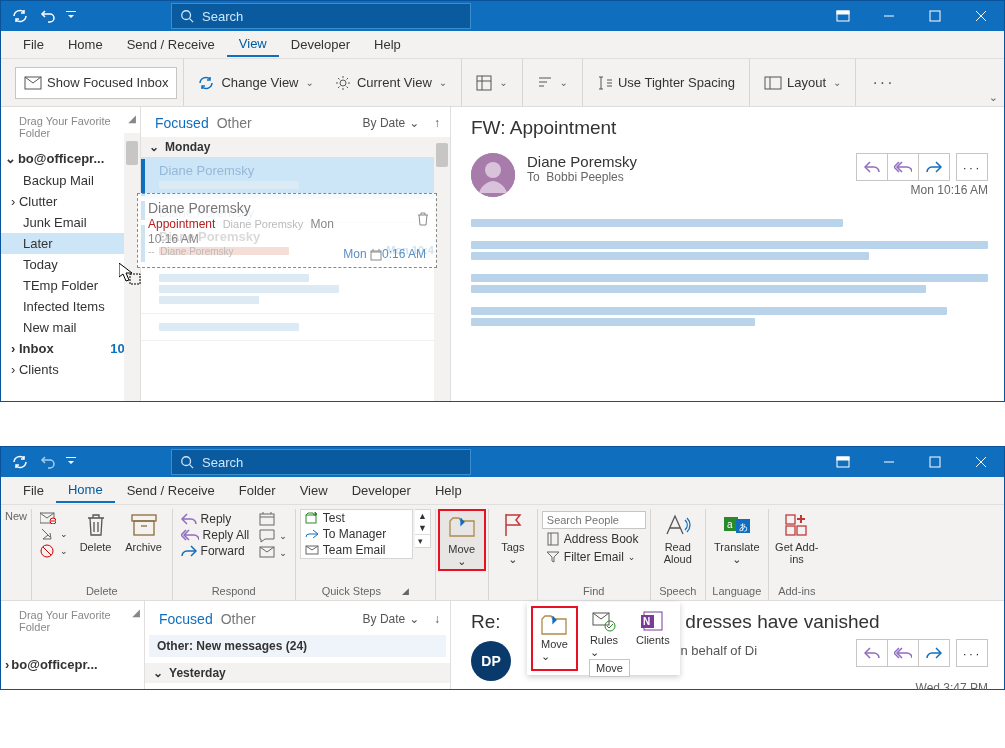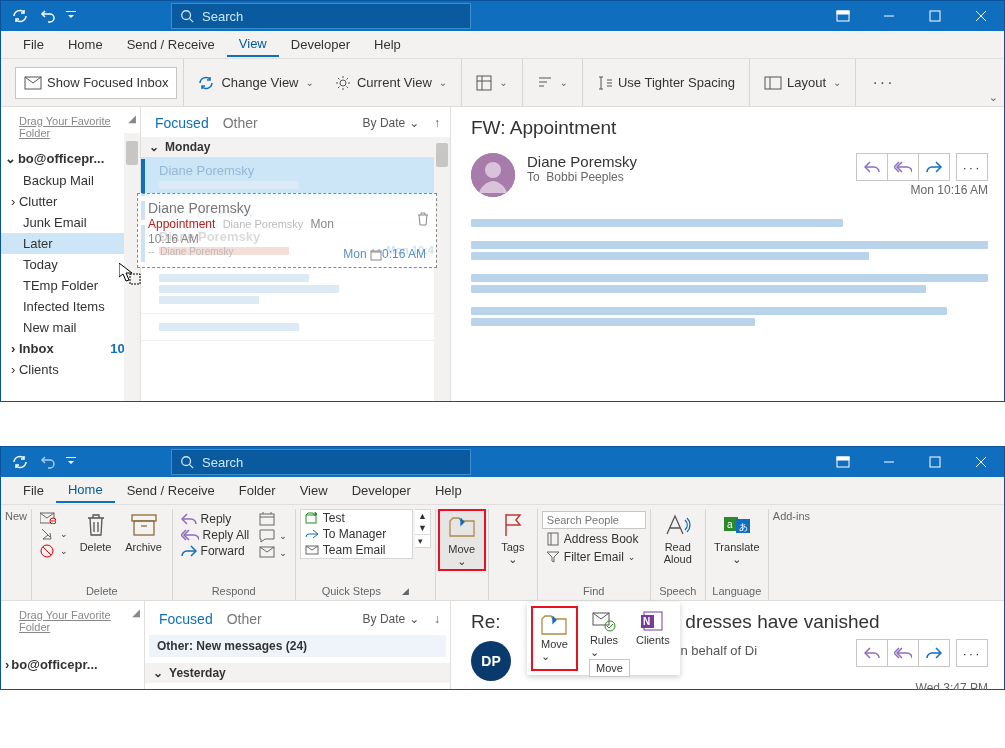--- a/index.html
+++ b/index.html
@@ -39,32 +39,32 @@
 .rf-group-label { font-size: 11px; color: #666; text-align: center; padding: 1px 0; width: 100%; }
 .rf-bigbtn { width: 48px; display: flex; flex-direction: column; align-items: center; justify-content: center; gap: 2px; padding: 2px 2px; text-align: center; font-size: 11px; line-height: 1.1; }
 .rf-bigbtn .icon { height: 28px; display: flex; align-items: center; justify-content: center; }
 .rf-smallrow { display: flex; align-items: center; gap: 4px; font-size: 12px; padding: 1px 4px; white-space: nowrap; }
 .rf-col { display: flex; flex-direction: column; gap: 0; }
 .highlight-red { border: 2px solid #e81123; }
 
 
 .main { display: flex; height: 294px; background: #fff; }
 .folderpane { width: 140px; border-right: 1px solid #e1dfdd; display: flex; flex-direction: column; position: relative; }
-.favorites-hint { color: #888; font-size: 11px; padding: 8px 6px 8px 18px; text-decoration: underline; }
+.favorites-hint { color: #888; font-size: 11px; padding: 8px 6px 8px 18px; }
 .dialog-launcher { position: absolute; top: 6px; right: 4px; font-size: 10px; color: #888; }
 .folder-account { font-weight: 600; font-size: 13px; padding: 4px 6px 4px 4px; display: flex; align-items: center; gap: 2px; }
 .folder-item { font-size: 13px; padding: 3px 8px 3px 22px; display: flex; justify-content: space-between; align-items: center; }
 .folder-item.selected { background: #cde6f7; }
 .folder-item.bold { font-weight: 600; }
 .folder-count { color: #106ebe; font-weight: 600; }
 .scrollbar-v { position: absolute; right: 0; top: 26px; bottom: 0; width: 16px; background: #f3f2f1; }
 .scrollbar-thumb { position: absolute; left: 2px; right: 2px; background: #c8c6c4; border-radius: 2px; }
 
 .listpane { width: 310px; border-right: 1px solid #e1dfdd; position: relative; display: flex; flex-direction: column; }
-.list-header { display: flex; align-items: center; padding: 8px 10px 6px 14px; gap: 14px; }
+.list-header { display: flex; align-items: center; padding: 8px 10px 6px 14px; gap: 8px; }
 .list-tab { font-size: 14px; color: #777; }
 .list-tab.active { color: #106ebe; }
 .list-sort { margin-left: auto; font-size: 12px; color: #555; display: flex; align-items: center; gap: 4px; }
 .list-group-hdr { background: #f3f2f1; font-size: 12px; font-weight: 600; padding: 3px 8px; display: flex; align-items: center; gap: 6px; }
 .msg-item { padding: 6px 10px 6px 18px; border-bottom: 1px solid #f0f0f0; position: relative; }
 .msg-item.selected { background: #cde6f7; }
 .msg-item.unread::before { content: ""; position: absolute; left: 0; top: 2px; bottom: 2px; width: 4px; background: #106ebe; }
 .msg-from { font-size: 13px; color: #444; }
 .msg-time { font-size: 11px; color: #106ebe; font-weight: 600; }
 .content-line { height: 8px; background: #b9d4ea; margin: 3px 0; border-radius: 1px; }
@@ -693,20 +693,33 @@
                 <text x="16" y="16" fill="#fff" font-size="9">あ</text>
               </svg>
             </div>
           <span><span>Translate</span><br>⌄</span>
         </div>
       </div>
       <div class="rf-group-label">Language</div>
     </div>
 
     <div class="rf-group" style="border-right:none;">
+      <div class="rf-group-body">
+        <div class="rf-bigbtn" style="width:48px;">
+          <div class="icon">
+              <svg width="24" height="22" viewBox="0 0 24 22" fill="none" stroke="#c03a3a" stroke-width="1.3">
+                <rect x="1" y="1" width="9" height="9"></rect>
+                <rect x="1" y="12" width="9" height="9"></rect>
+                <rect x="12" y="12" width="9" height="9"></rect>
+                <path d="M16 1v8M12 5h8" stroke-width="2"></path>
+              </svg>
+            </div>
+          <span>Get Add-ins</span>
+        </div>
+      </div>
       <div class="rf-group-label">Add-ins</div>
     </div>
   </div>
 
   <div class="main2">
     <div class="folderpane" style="width:144px;">
       <div class="favorites-hint">Drag Your Favorite Folder</div>
       <div class="dialog-launcher">◢</div>
       <div class="folder-account" style="margin-top:12px;">
         <span>›</span>

